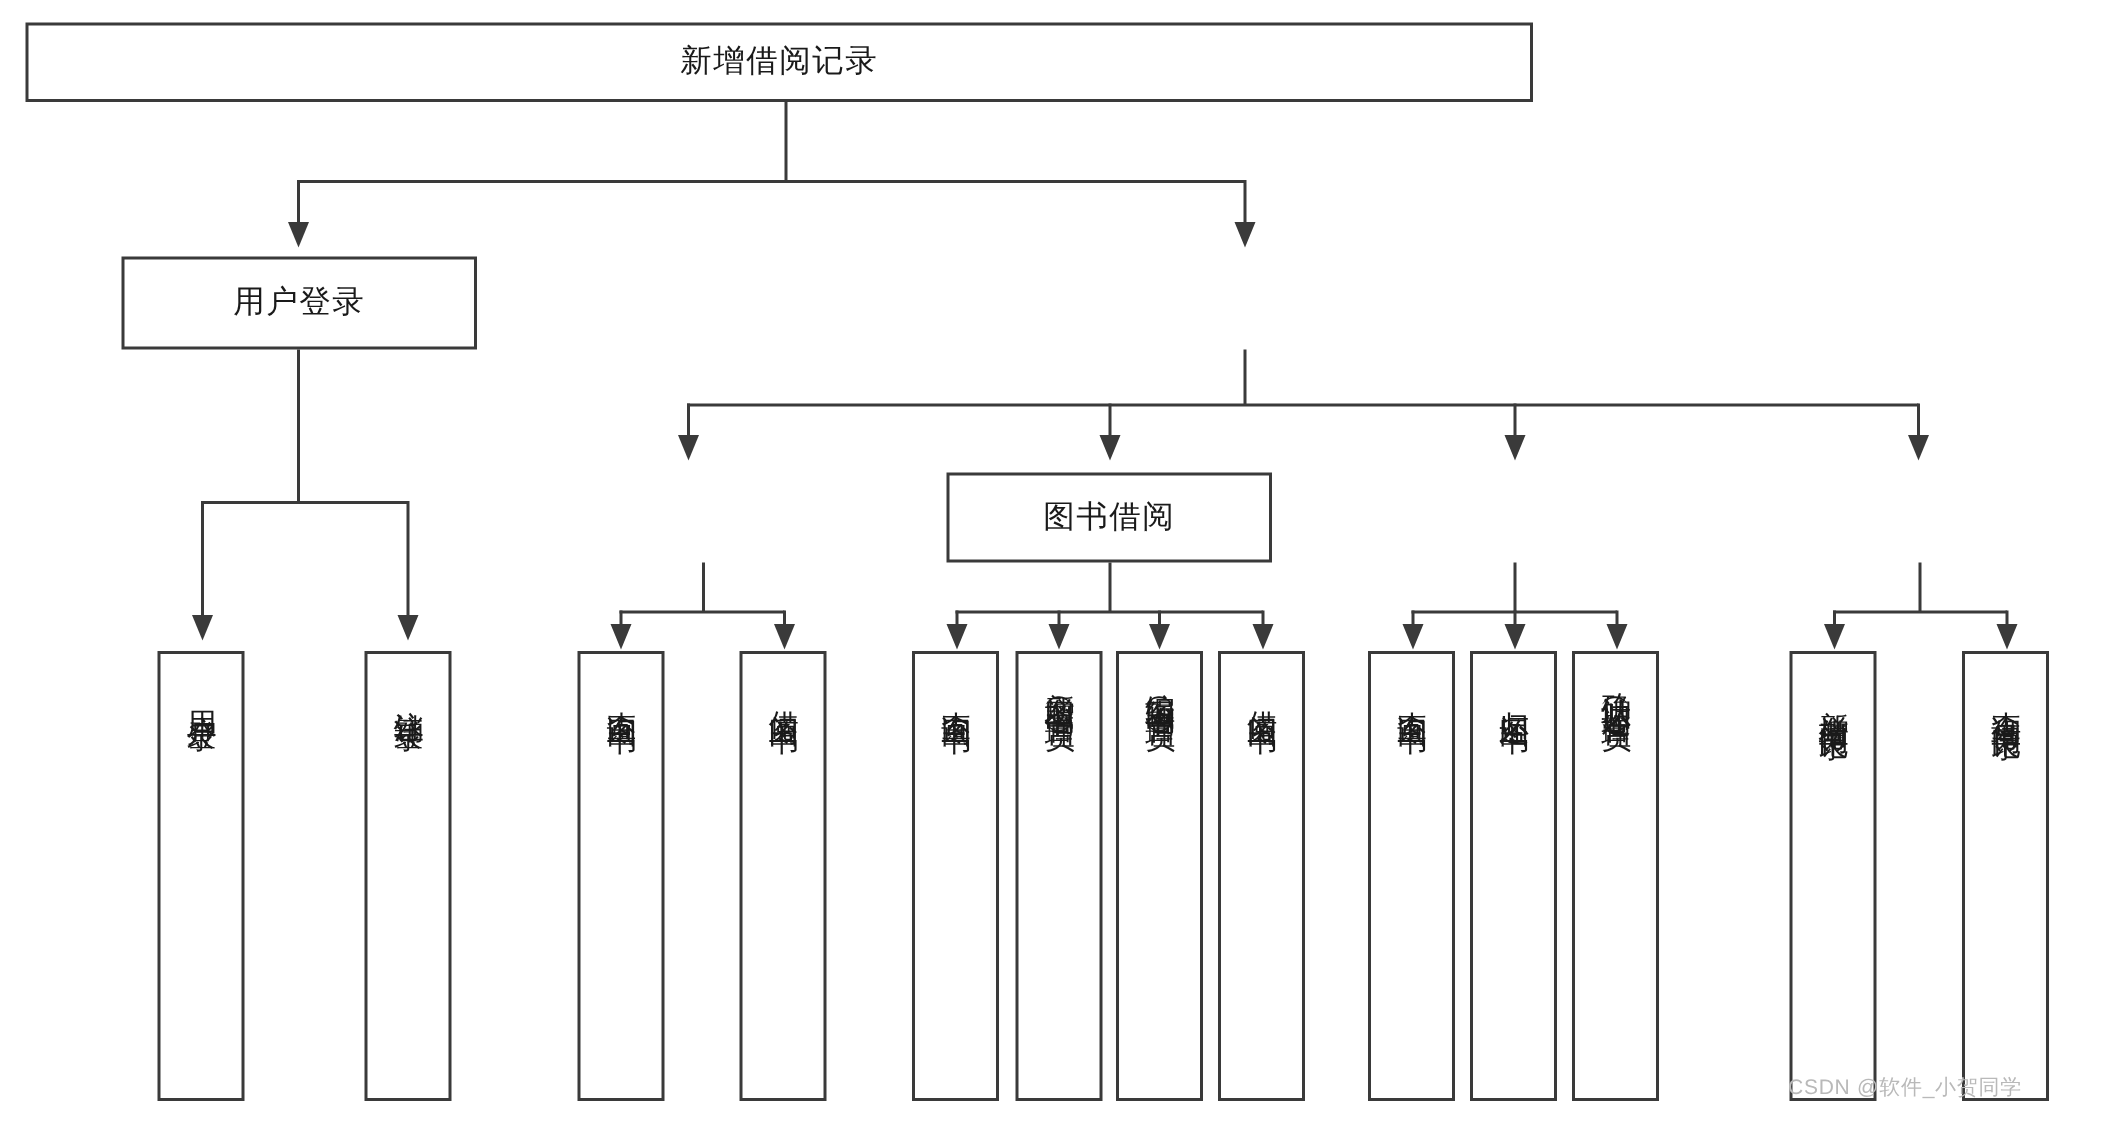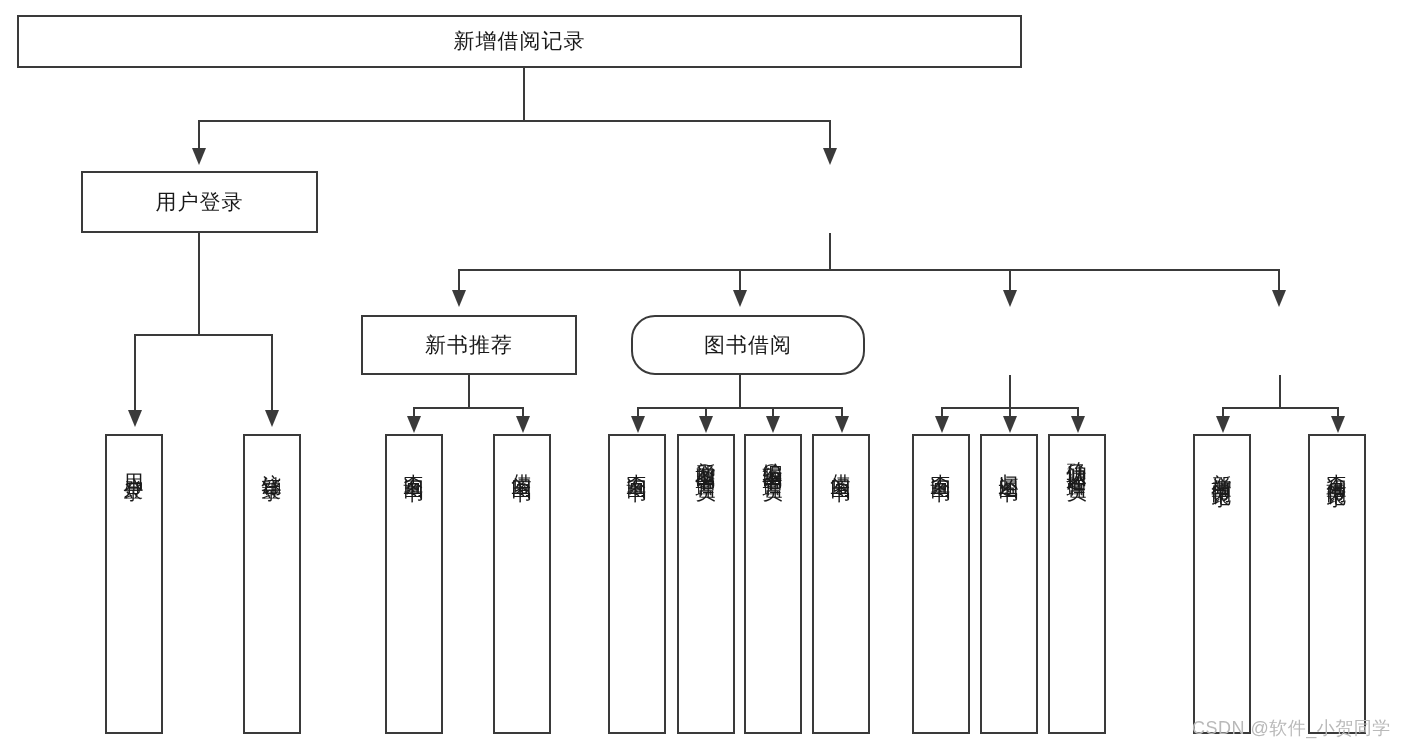--- a/index.html
+++ b/index.html
@@ -59,21 +59,21 @@
   .arrow{
     position:absolute;
     width:0;height:0;
     border-left:7px solid transparent;
     border-right:7px solid transparent;
     border-top:17px solid #3a3a3a;
   }
   
   #watermark{
     position:absolute;
-    font-size:18px;
+    font-size:14px;
     color:#b9b9b9;
     white-space:nowrap;
     letter-spacing:0.5px;
     pointer-events:none;
   }
 </style>
 </head>
 <body>
 
 <div id="canvas">
@@ -106,24 +106,21 @@
   <div class="hline" style="left:458px;top:269px;width:821px;"></div>
   <div class="vline" style="left:458px;top:269px;height:21px;"></div>
   <div class="arrow" style="left:452px;top:290px;"></div>
   <div class="vline" style="left:739px;top:269px;height:21px;"></div>
   <div class="arrow" style="left:733px;top:290px;"></div>
   <div class="vline" style="left:1009px;top:269px;height:21px;"></div>
   <div class="arrow" style="left:1003px;top:290px;"></div>
   <div class="vline" style="left:1278px;top:269px;height:21px;"></div>
   <div class="arrow" style="left:1272px;top:290px;"></div>
 
-  <div class="node" style="left:361px;top:315px;width:216px;height:60px;">
-    <span class="label">新书推荐</span>
-  </div>
-  <div class="node" style="left:631px;top:315px;width:234px;height:60px;border-radius:24px;">
+  <div class="node" style="left:631px;top:315px;width:217px;height:60px;">
     <span class="label">图书借阅</span>
   </div>
 
   <div class="vline" style="left:468px;top:375px;height:33px;"></div>
   <div class="hline" style="left:413px;top:407px;width:110px;"></div>
   <div class="vline" style="left:413px;top:407px;height:9px;"></div>
   <div class="arrow" style="left:407px;top:416px;"></div>
   <div class="vline" style="left:522px;top:407px;height:9px;"></div>
   <div class="arrow" style="left:516px;top:416px;"></div>
 

